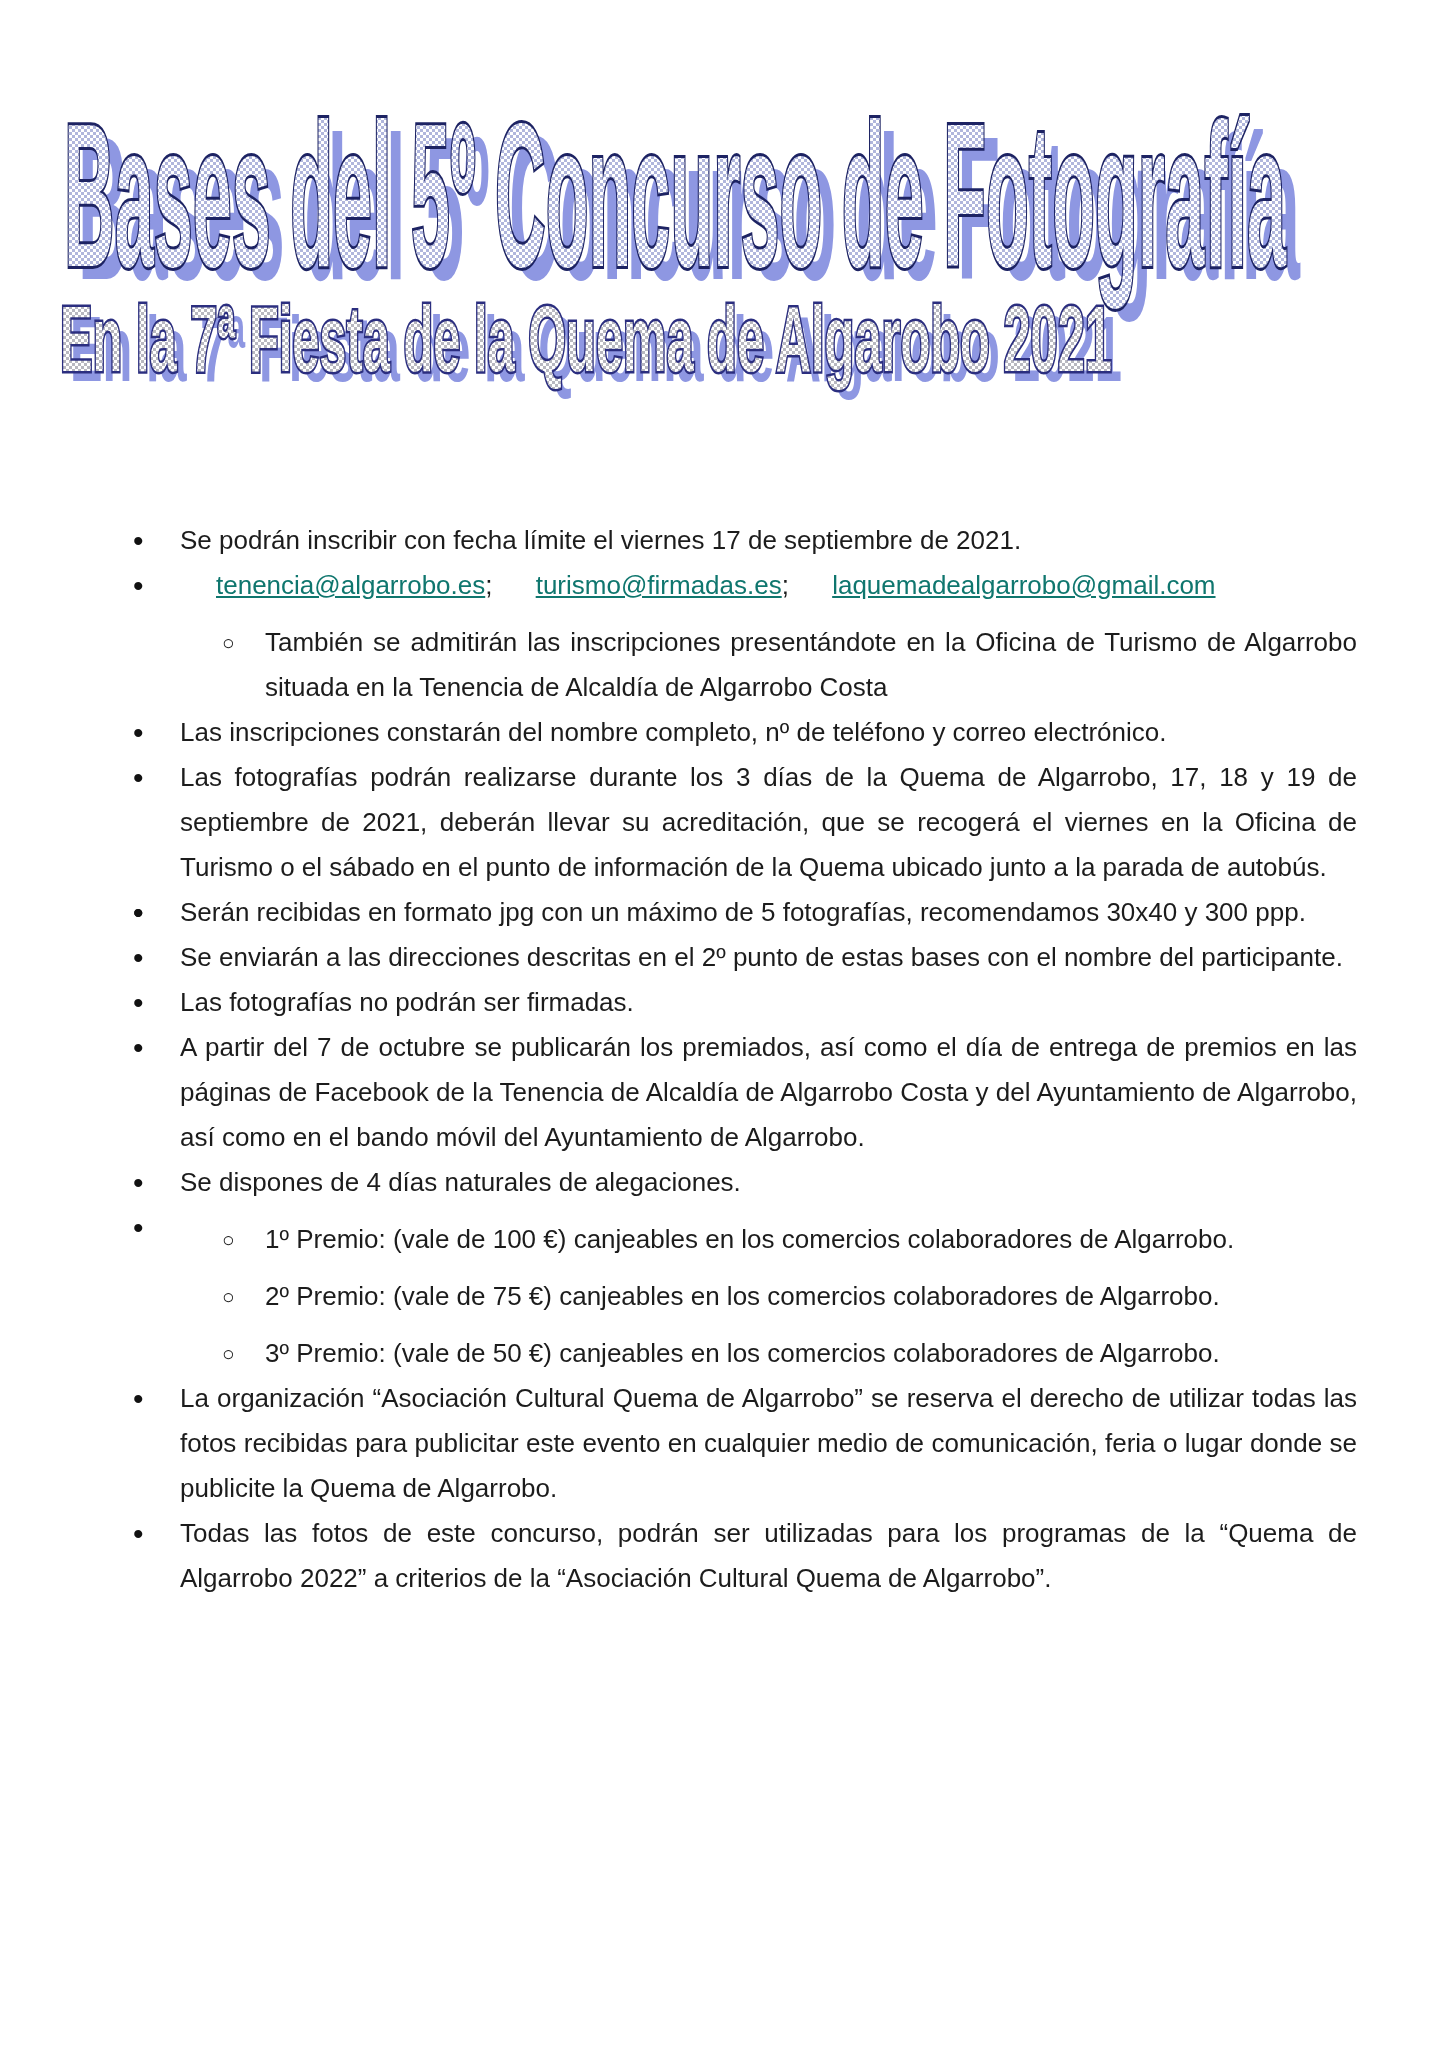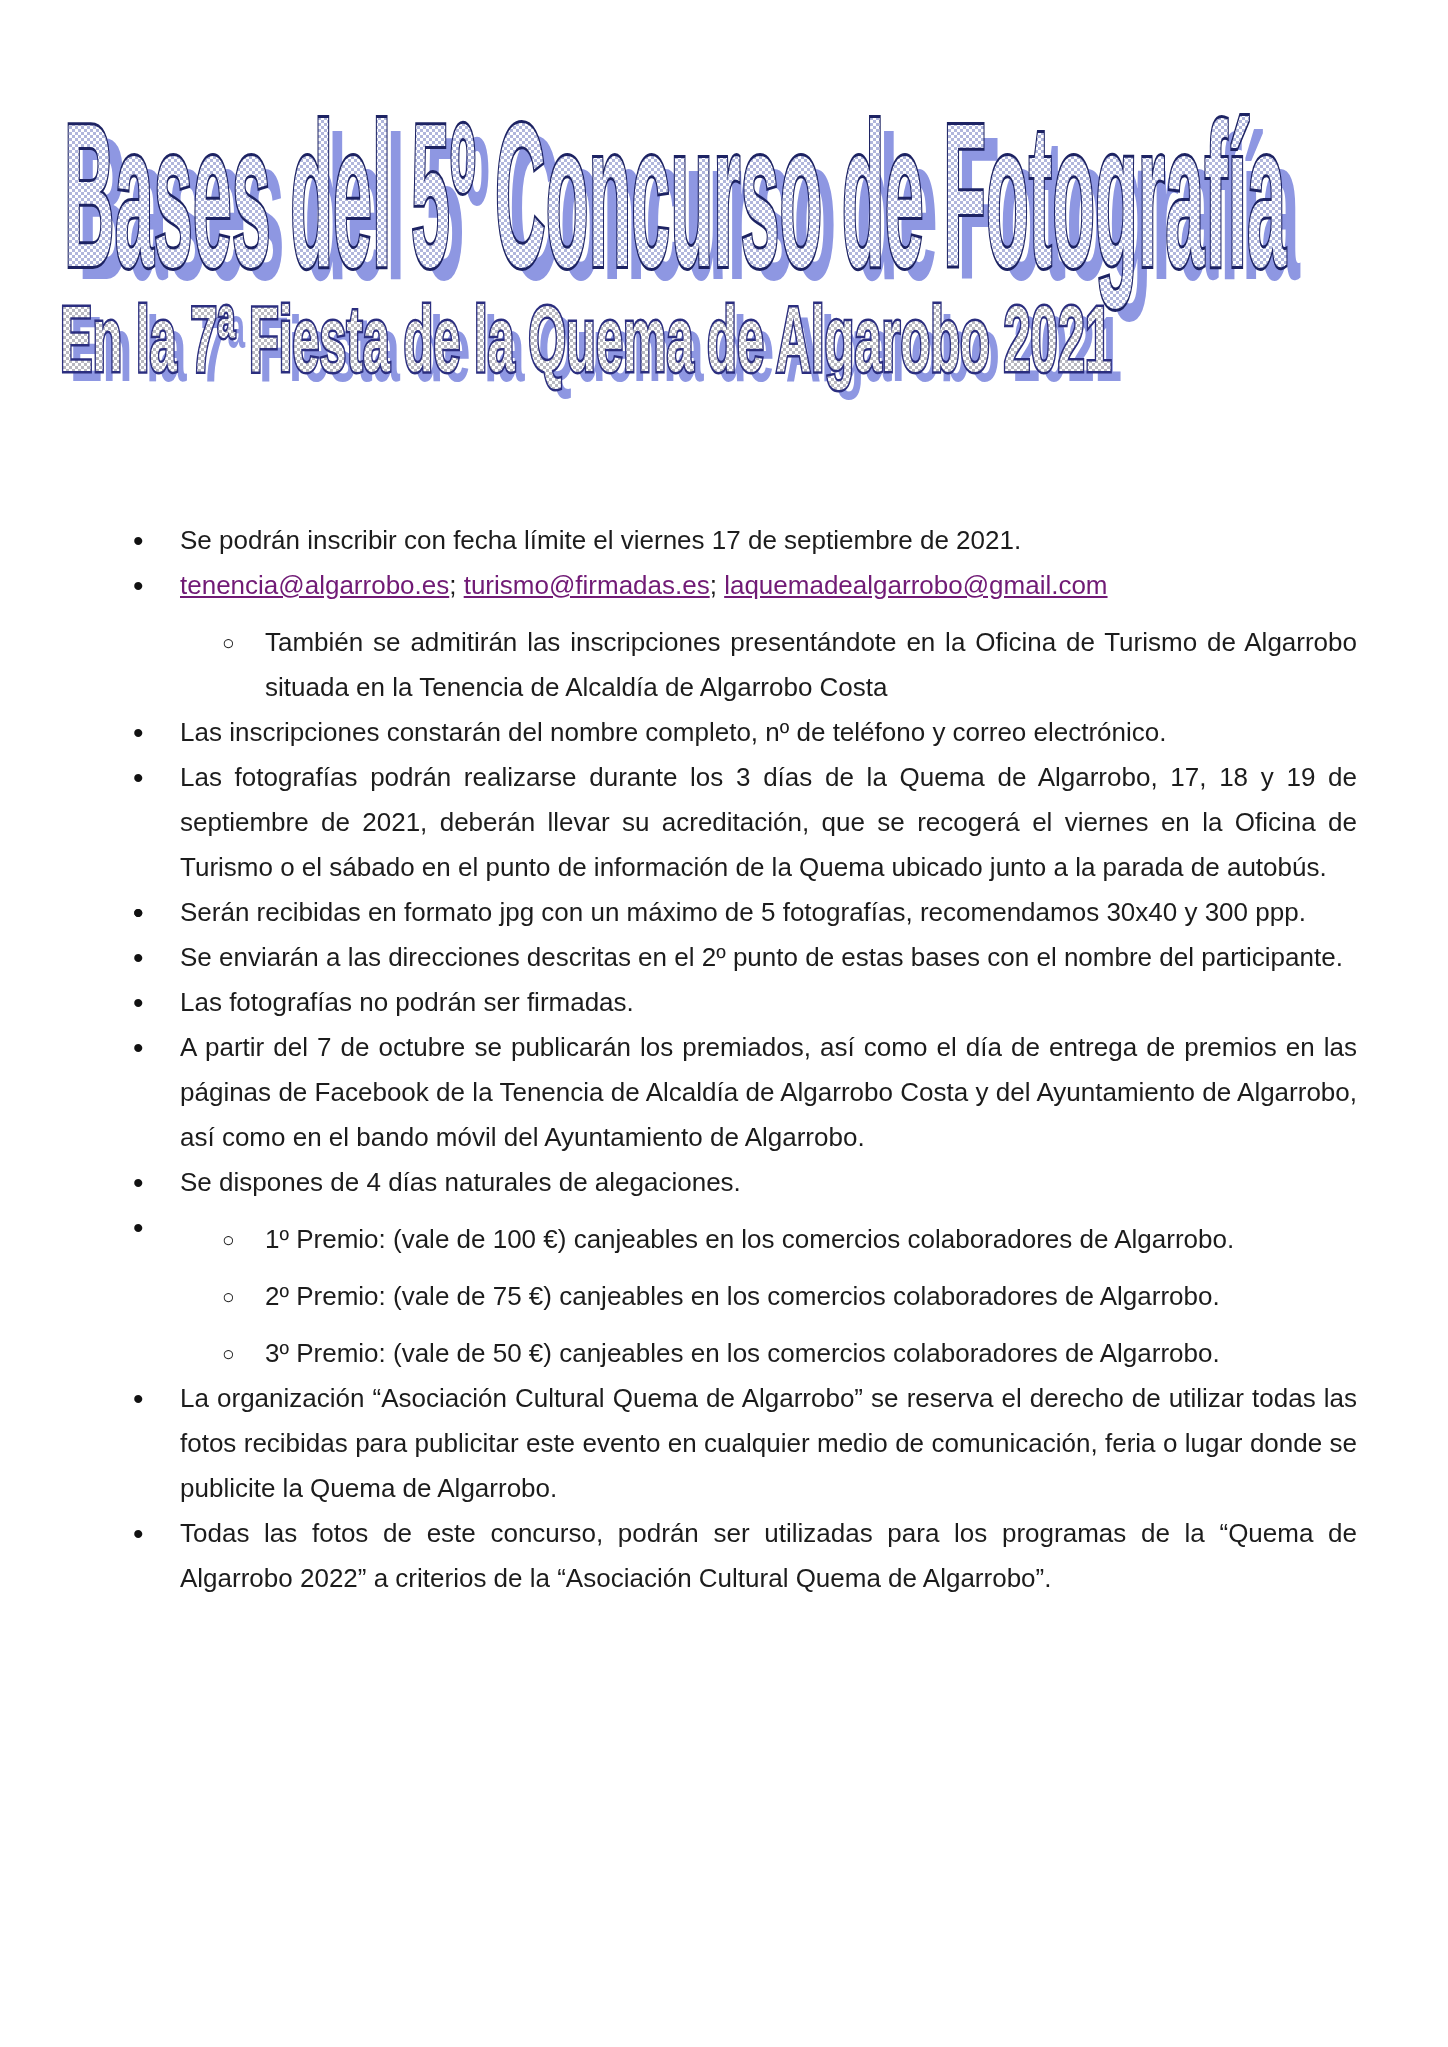--- a/index.html
+++ b/index.html
@@ -44,23 +44,24 @@
     position:absolute;
     left:222px;top:0;
     font-size:21px;line-height:45px;
     color:#222;
   }
   .l1 > .txt{margin-left:180px;width:1177px;text-align:justify;}
   .l2 > .txt{margin-left:265px;width:1092px;text-align:justify;margin-top:12px;}
   .force-justify{display:block;text-align:justify;text-align-last:justify;}
   .emails{display:block;}
   a.link{
-    color:#701a75;
+    color:#0f766e;
     text-decoration:underline;
     cursor:pointer;
+    margin-left:36px;
   }
 </style>
 </head>
 <body>
 
 <div class="page">
 
   <svg class="header-svg" viewBox="0 0 1448 440" xmlns="http://www.w3.org/2000/svg">
     <defs>
       <pattern id="checkLav" width="6" height="6" patternUnits="userSpaceOnUse">

